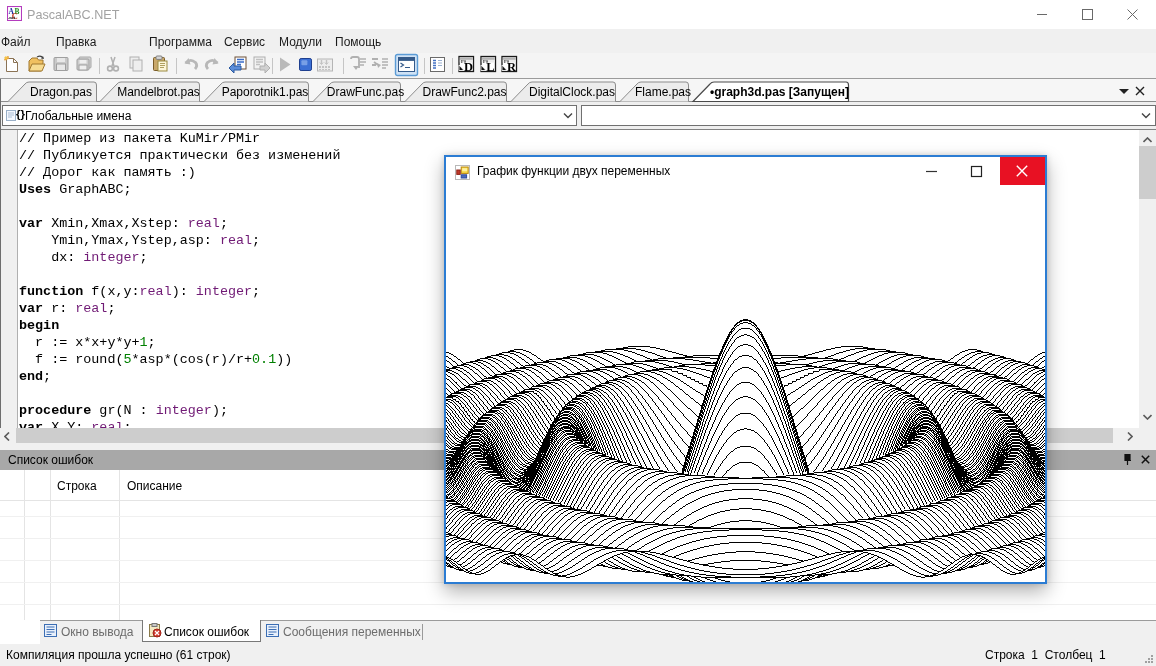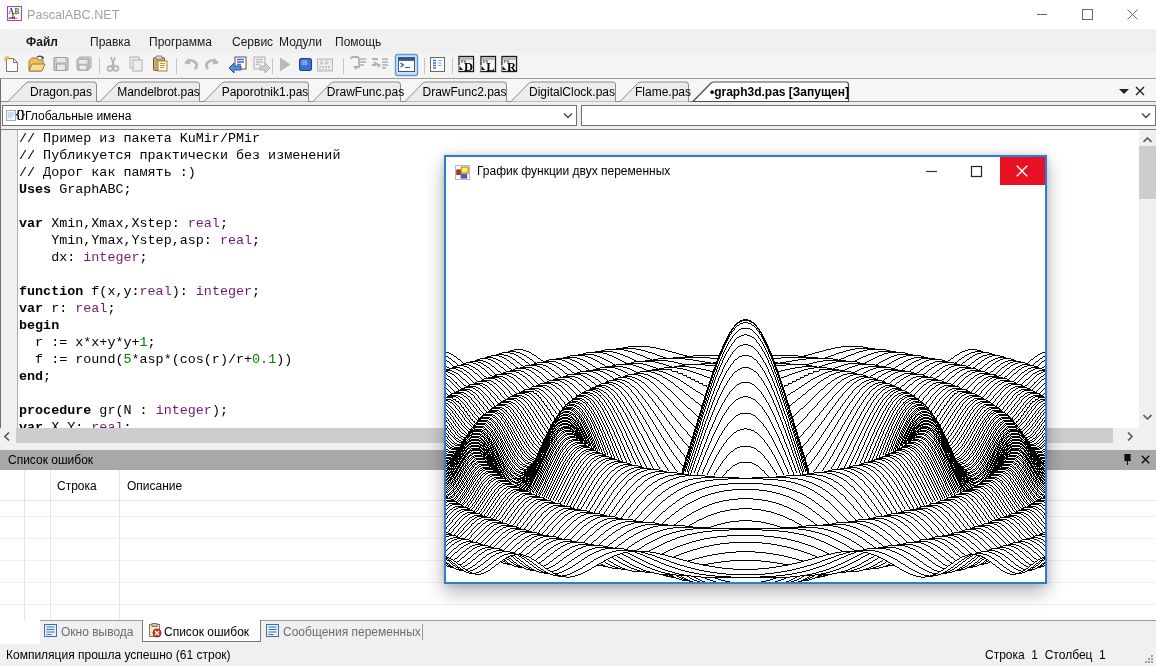--- a/index.html
+++ b/index.html
@@ -29,25 +29,25 @@
 <div class="abs" style="left:27px;top:7.5px;font-size:12.6px;color:#a2a2a2;">PascalABC.NET</div>
 
 <svg class="abs" style="left:1030px;top:0" width="126" height="29" viewBox="0 0 126 29">
 <path d="M7 14.5 H17" stroke="#696969" stroke-width="1"></path>
 <rect x="52.5" y="9.5" width="10" height="10" fill="none" stroke="#696969" stroke-width="1"></rect>
 <path d="M97.5 9.5 l10 10 M107.5 9.5 l-10 10" stroke="#696969" stroke-width="1"></path>
 </svg>
 
 <div class="abs" style="left:0;top:29px;width:1156px;height:24px;background:#f0f0f0;"></div>
 <div class="abs" style="left:0;top:35px;width:600px;height:15px;color:#1a1a1a;">
-<span style="position:absolute;left:26px;font-weight:bold;">Файл</span>
-<span style="position:absolute;left:56px;margin-left:34px;">Правка</span>
+<span style="position:absolute;left:1px;">Файл</span>
+<span style="position:absolute;left:56px;">Правка</span>
 <span style="position:absolute;left:111px;margin-top:20px;">Вид</span>
 <span style="position:absolute;left:149px;">Программа</span>
-<span style="position:absolute;left:232px;text-align:right;">Сервис</span>
+<span style="position:absolute;left:224px;text-align:right;">Сервис</span>
 <span style="position:absolute;left:279px;">Модули</span>
 <span style="position:absolute;left:335px;">Помощь</span>
 </div>
 
 <div class="abs" style="left:0;top:53px;width:1156px;height:25px;background:#f4f4f4;"></div>
 <div class="abs" style="left:0;top:53px;" id="toolbar">
     <svg width="540" height="25" viewBox="0 0 540 25">
       <g transform="translate(2,0)">
         <path d="M4.5 5.5 h7 l4 4 v9 h-11 z" fill="#fff" stroke="#8b7355"></path>
         <path d="M11.5 5.5 v4 h4" fill="none" stroke="#8b7355"></path>

